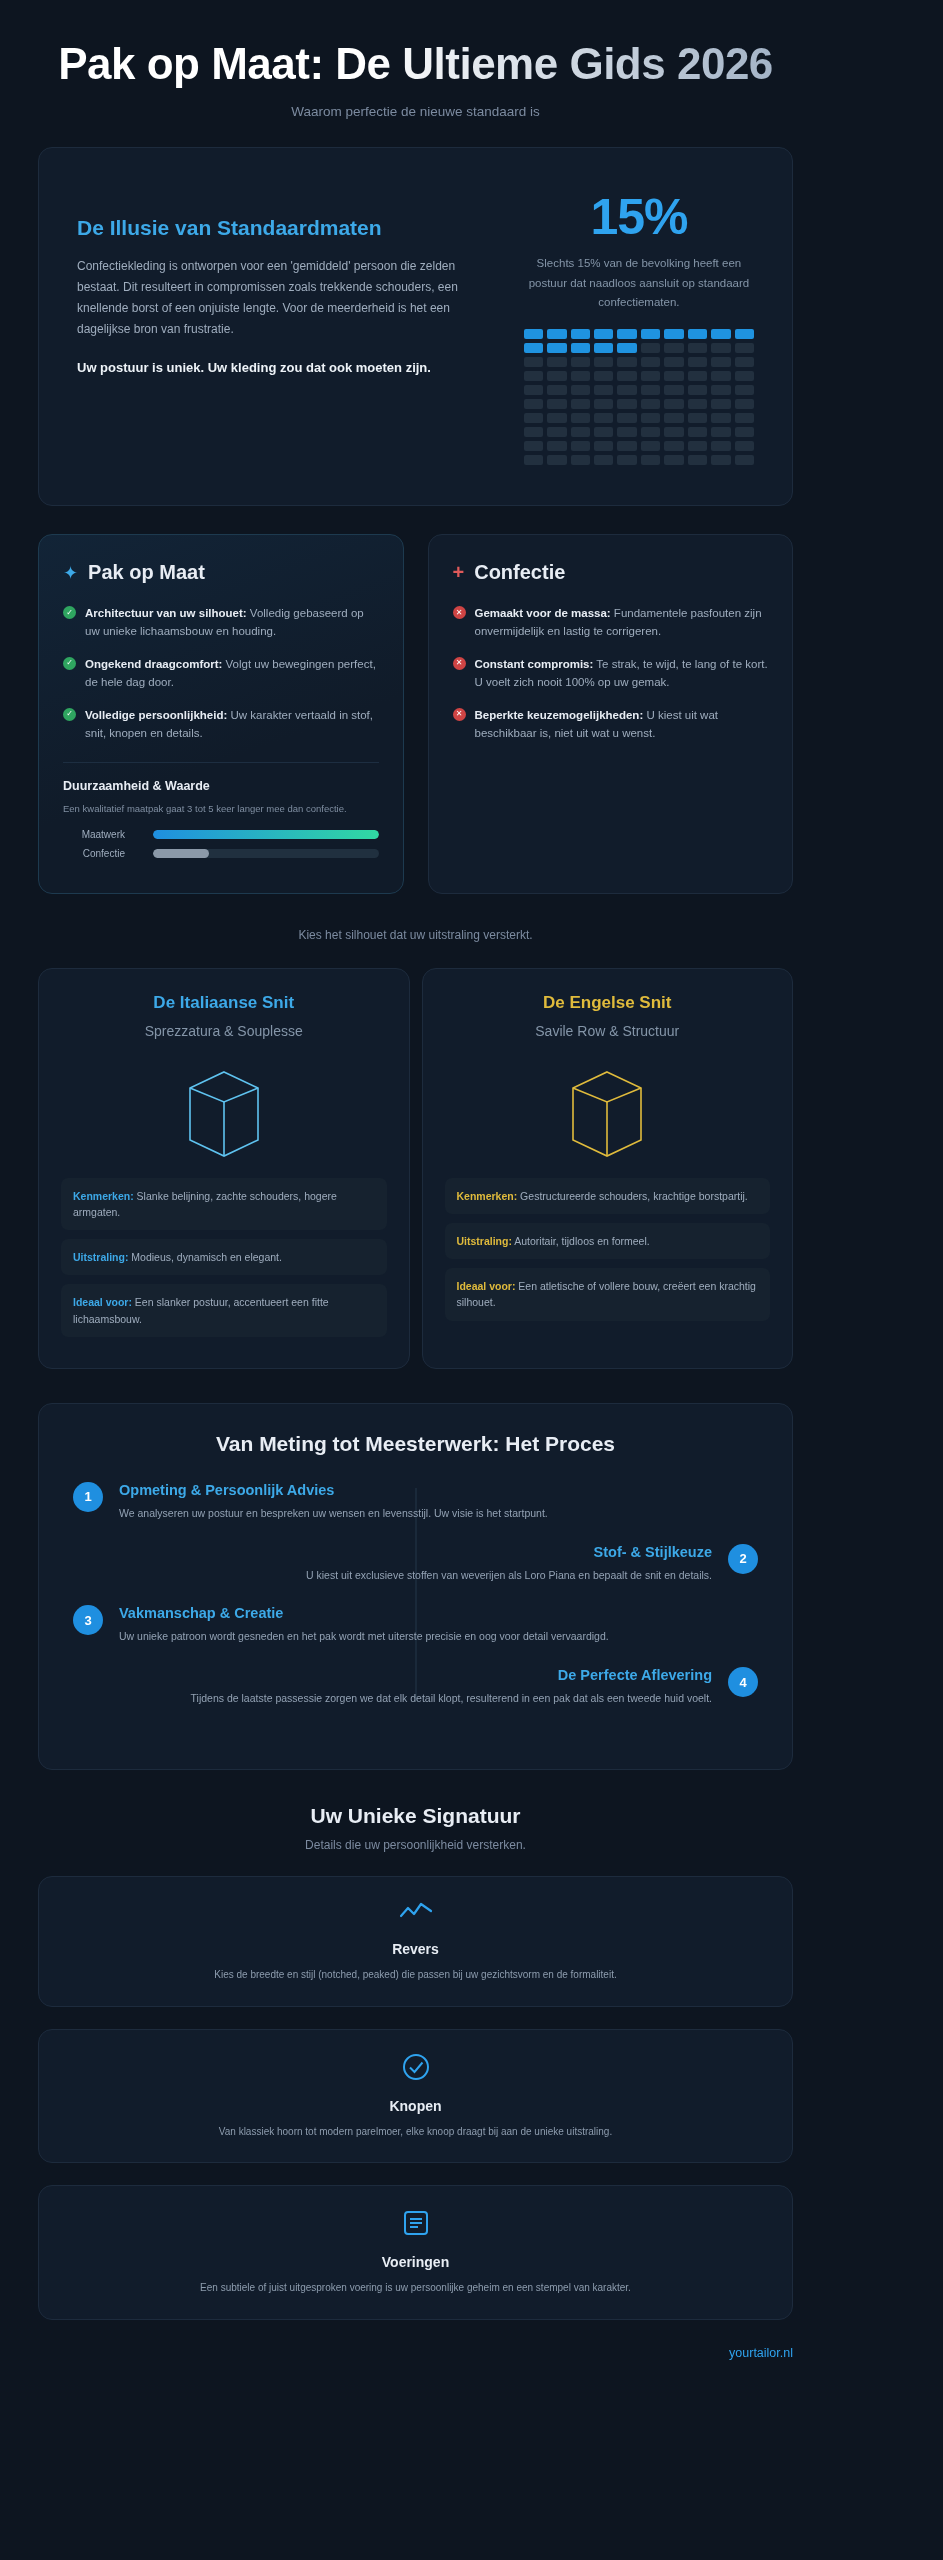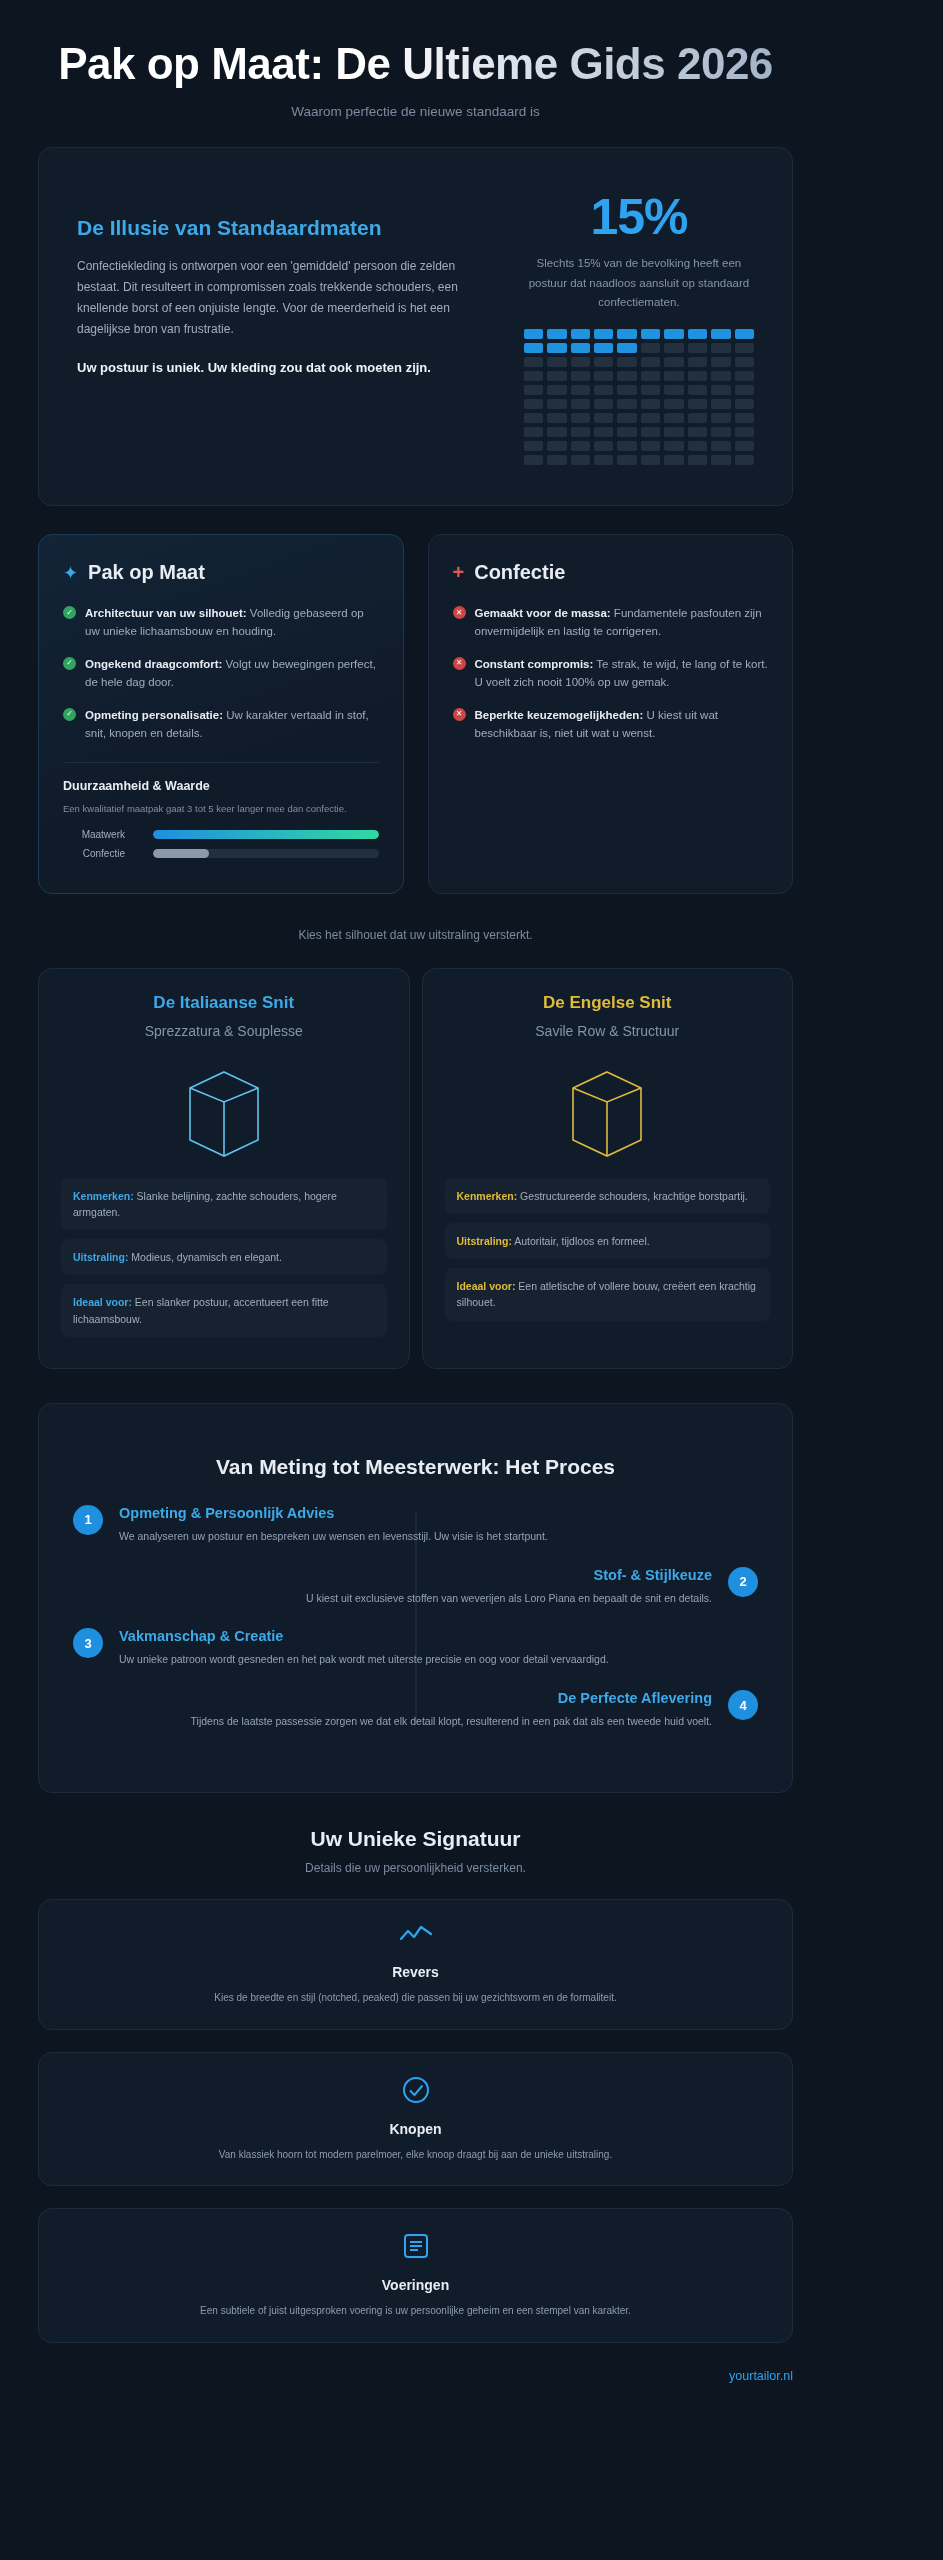--- a/index.html
+++ b/index.html
@@ -90,21 +90,21 @@
   .snit .tag { font-size: 14px; color: #8495a8; margin-bottom: 29px; }
   .snit svg { display: block; margin: 10px auto 18px auto; }
   .fact {
     background: #16222f; border-radius: 7px; padding: 10px 12px; margin-bottom: 9px;
     font-size: 10.5px; line-height: 1.55; color: #9fadbe; text-align: left;
   }
   .fact b.it { color: #3da9e8; }
   .fact b.en { color: #e0bb3c; }
 
   
-  .process { padding: 51px 34px 40px 34px; margin-bottom: 34px; position: relative; }
+  .process { padding: 28px 34px 40px 34px; margin-bottom: 34px; position: relative; }
   .process h2 { text-align: center; font-size: 21px; margin-bottom: 26px; }
   .steps { position: relative; }
   .steps:before {
     content: ""; position: absolute; left: 50%; top: 6px; bottom: 6px;
     width: 1px; background: #25374a; transform: translateX(-50%);
   }
   .step { display: flex; align-items: flex-start; gap: 16px; margin-bottom: 22px; position: relative; }
   .step .num {
     flex: 0 0 30px; width: 30px; height: 30px; border-radius: 50%;
     background: #1f8fe0; color: #fff; font-size: 13px; font-weight: bold;
@@ -262,21 +262,21 @@
           <li>
             <span class="mark ok"></span>
             <span><span class="b">Architectuur van uw silhouet:</span> Volledig gebaseerd op uw unieke lichaamsbouw en houding.</span>
           </li>
           <li>
             <span class="mark ok"></span>
             <span><span class="b">Ongekend draagcomfort:</span> Volgt uw bewegingen perfect, de hele dag door.</span>
           </li>
           <li>
             <span class="mark ok"></span>
-            <span><span class="b">Opmeting personalisatie:</span> Uw karakter vertaald in stof, snit, knopen en details.</span>
+            <span><span class="b">Volledige persoonlijkheid:</span> Uw karakter vertaald in stof, snit, knopen en details.</span>
           </li>
         </ul>
       <div class="dur">
         <h4>Duurzaamheid &amp; Waarde</h4>
         <p>Een kwalitatief maatpak gaat 3 tot 5 keer langer mee dan confectie.</p>
         <div id="bars">
             <div class="bar-row">
               <span>Maatwerk</span>
               <div class="bar">
                 <i class="fill-a" style="width: 100%;"></i>

